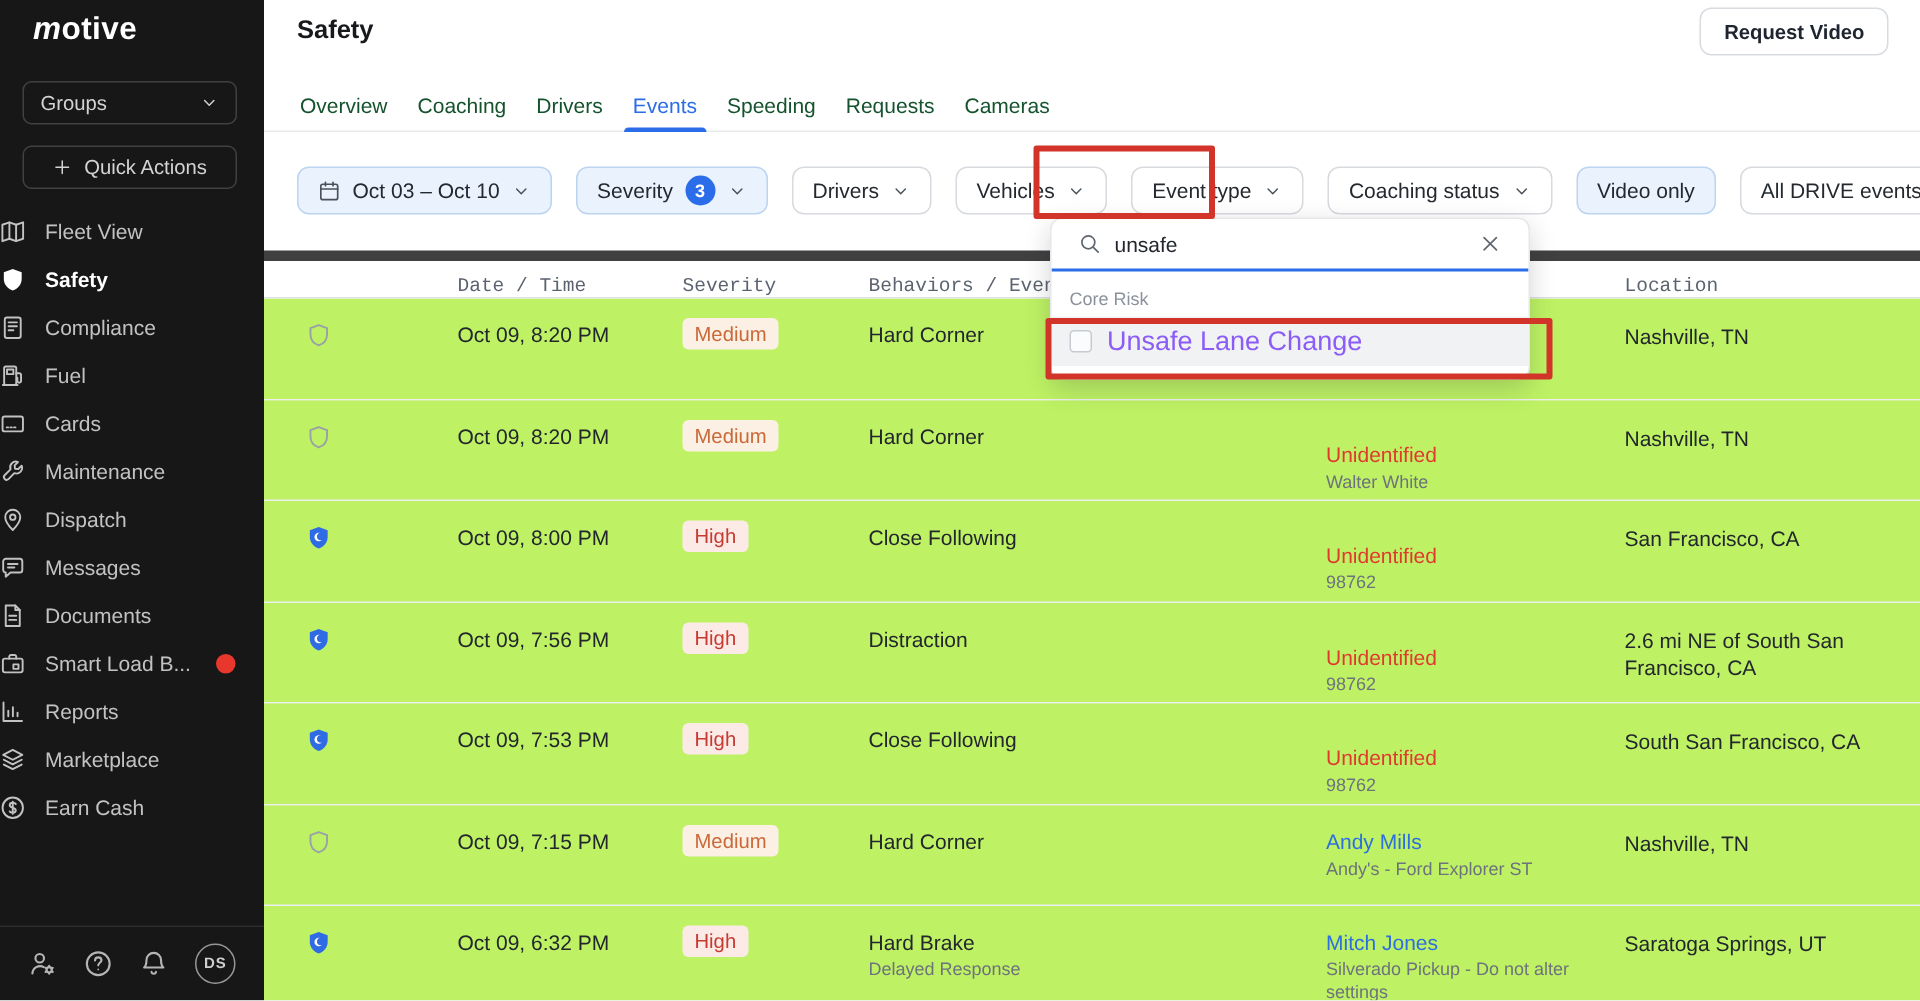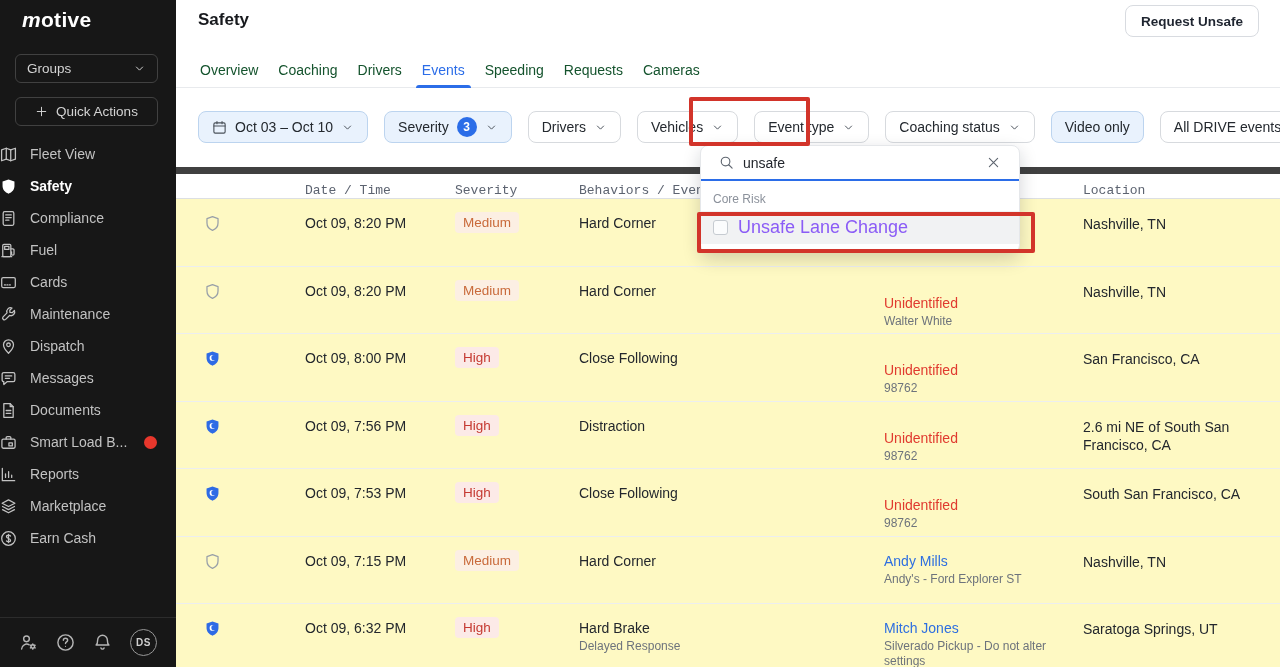--- a/index.html
+++ b/index.html
@@ -51,21 +51,21 @@
   .chip .icn { display:flex; color:#4a515a; }
   .chip .icn svg { width:15px; height:15px; }
   .chip .chev svg { width:13px; height:13px; }
   .count-badge { width:20px; height:20px; border-radius:50%; background:#2b6de8; color:#fff; font-size:12px;
     font-weight:700; display:flex; align-items:center; justify-content:center; }
   
   .thead { position:absolute; left:0; top:167px; width:1256px; height:32px; border-top:7px solid #404040;
     border-bottom:1px solid #dcdfe3;font-family:Liberation Mono, monospace; }
   .th { position:absolute; top:9px; font-size:13px; color:#5c6370; }
   .tbody { position:absolute; left:0; top:199px; width:1104px; height:468px; overflow:hidden; }
-  .row { position:relative; height:67.5px; border-bottom:1px solid #eceef0; cursor:pointer; background:#fef9c3; }
+  .row { position:relative; height:67.5px; border-bottom:1px solid #eceef0; cursor:pointer; background:#bef264; }
   .c-icons { position:absolute; left:28px; top:16px; display:flex; gap:6px; align-items:center; }
   .c-icons .icn { display:flex; }
   .c-icons .icn svg { width:17px; height:17px; }
   .shield-gray { color:#99a0a8; }
   .cam { color:#8d949c; }
   .c-date { position:absolute; left:129px; top:16px; font-size:14px; color:#23272d; }
   .c-sev  { position:absolute; left:279px; top:13px; }
   .sev-badge { display:inline-block; padding:3px 8px; border-radius:4px; font-size:13.5px; }
   .sev-high { color:#c53a31; background:#fceae7; }
   .sev-medium { color:#c96a3a; background:#fcefe3; }
@@ -265,21 +265,21 @@
             <path d="M8 1.9 A4.1 4.1 0 0 1 12.1 6 C12.1 9 13.4 10.1 13.4 10.1 H2.6 C2.6 10.1 3.9 9 3.9 6 A4.1 4.1 0 0 1 8 1.9 Z"></path>
             <path d="M6.7 12.6 A1.35 1.35 0 0 0 9.3 12.6"></path>
           </svg>
         </span>
       <span class="avatar">DS</span>
     </div>
   </aside>
 
   <main class="main">
     <div class="page-title">Safety</div>
-    <button class="req-video">Request Unsafe</button>
+    <button class="req-video">Request Video</button>
 
     <div class="tabs" id="tabs">
         <div class="tab">Overview</div>
         <div class="tab">Coaching</div>
         <div class="tab">Drivers</div>
         <div class="tab active">Events</div>
         <div class="tab">Speeding</div>
         <div class="tab">Requests</div>
         <div class="tab">Cameras</div>
       </div>

